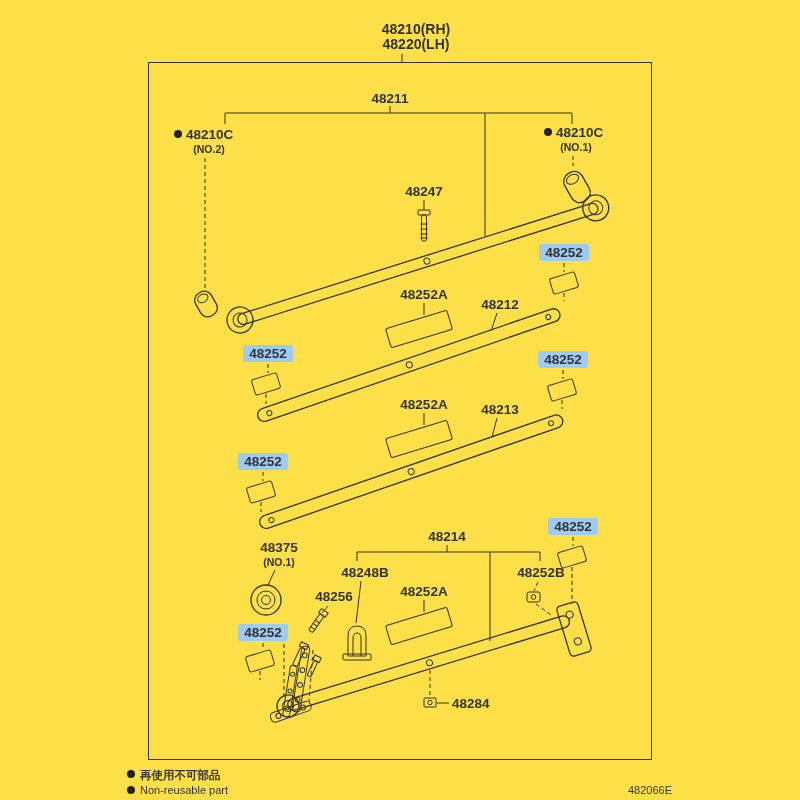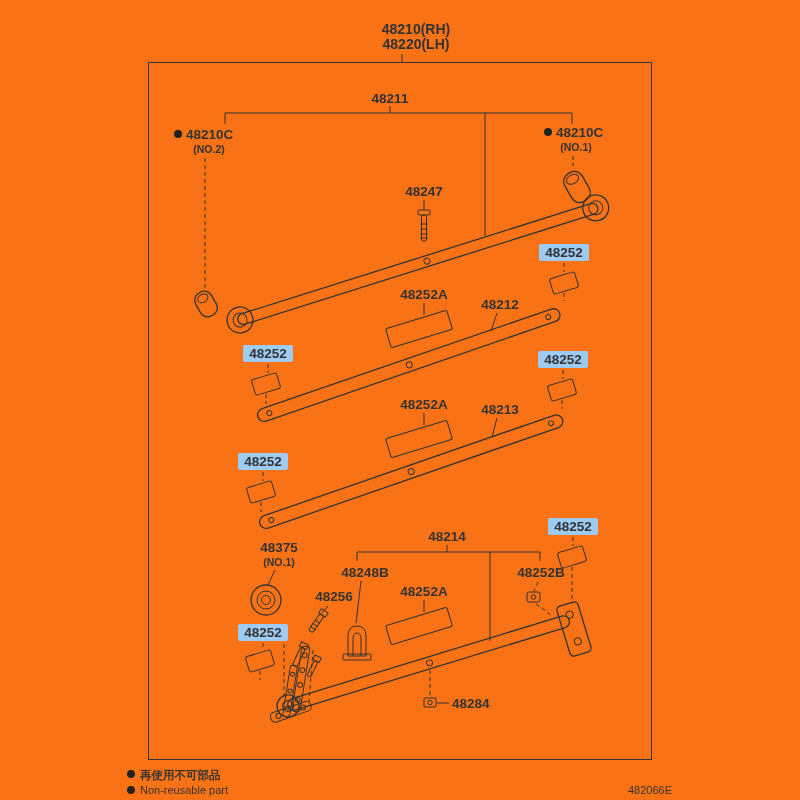--- a/index.html
+++ b/index.html
@@ -1,16 +1,16 @@
 <!DOCTYPE html>
 <html><head>
 <meta charset="utf-8">
 <style>
   html,body{margin:0;padding:0;background:#ffffff;}
-  .stage{position:relative;width:800px;height:800px;background:#f97316;overflow:hidden;}
+  .stage{position:relative;width:800px;height:800px;background:#fde047;overflow:hidden;}
   svg{position:absolute;left:0;top:0;}
   text{font-family:"Liberation Sans","DejaVu Sans",sans-serif;fill:#333;}
   .pn{font-size:13.5px;font-weight:bold;}
   .pn-title{font-size:14px;font-weight:bold;}
   .pn-note{font-size:10.5px;font-weight:bold;}
   .pn-small{font-size:11px;font-weight:normal;}
   .legend-jp{font-size:11.5px;font-weight:bold;}
   .ol{fill:none;stroke:#333;stroke-width:1.3;}
   .olt{fill:none;stroke:#333;stroke-width:1;}
   .ld{fill:none;stroke:#333;stroke-width:1;}

